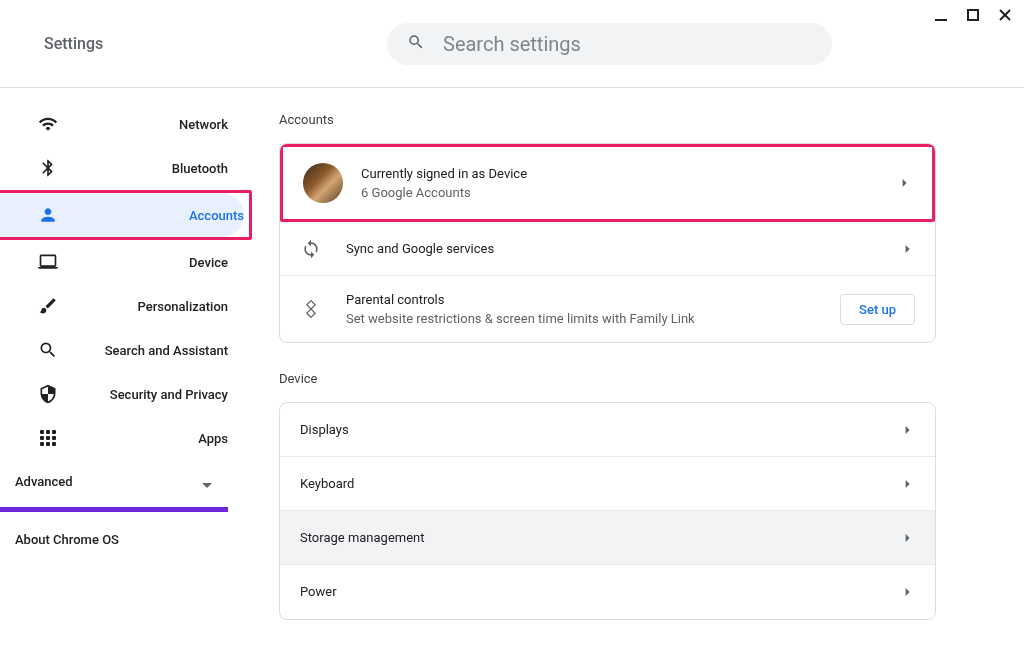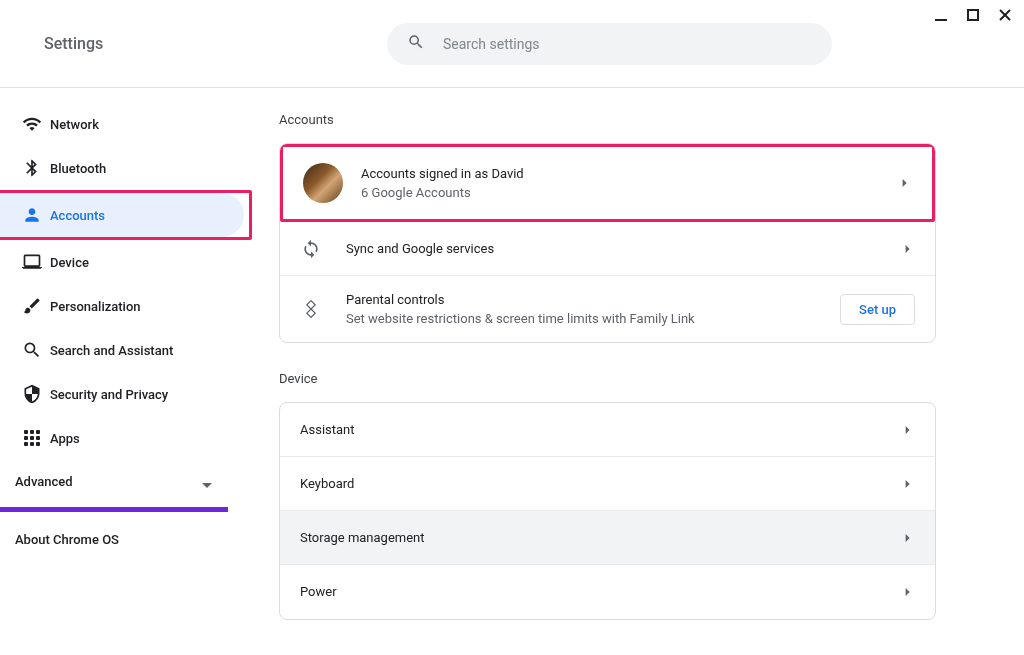--- a/index.html
+++ b/index.html
@@ -55,46 +55,47 @@
     }
     .search-icon svg {
       width: 18px;
       height: 18px;
       fill: #5f6368;
     }
     .search-input {
       border: none;
       background: transparent;
       outline: none;
-      font-size: 14px;
+      font-size: 20px;
       color: #0f766e;
       flex: 1;
     }
     .search-input::placeholder {
       color: #80868b;
     }
     .content-wrapper {
       display: flex;
       height: calc(100% - 88px);
     }
     .sidebar {
       width: 255px;
       padding-top: 14px;
       flex-shrink: 0;
     }
     .sidebar-item {
       display: flex;
       align-items: center;
       height: 44px;
-      padding-left: 22px;
+      padding-left: 38px;
       gap: 8px;
       cursor: pointer;
       border-top-right-radius: 22px;
       border-bottom-right-radius: 22px;
       width: 228px;
+      justify-content: space-between;
     }
     .sidebar-item.active {
       background: #e8f0fe;
     }
     .sidebar-item.active .sidebar-label {
       color: #1a73e8;
     }
     .sidebar-item.active svg {
       fill: #1a73e8;
     }
@@ -383,21 +384,21 @@
     </div>
   </div>
 
   <div class="main">
     <div class="section-title">Accounts</div>
     <div class="card">
       <div class="accounts-highlight-wrap">
         <div class="card-row">
           <div class="avatar"></div>
           <div class="row-text">
-            <div class="row-title">Accounts signed in as David</div>
+            <div class="row-title">Currently signed in as Device</div>
             <div class="row-subtitle">6 Google Accounts</div>
           </div>
           <span class="row-chevron">
             <svg viewBox="0 0 6 10">
                 <path d="M0 0l5 5-5 5z"></path>
               </svg>
           </span>
         </div>
       </div>
       <div class="card-row">
@@ -426,21 +427,21 @@
           <div class="row-subtitle">Set website restrictions &amp; screen time limits with Family Link</div>
         </div>
         <button class="setup-btn">Set up</button>
       </div>
     </div>
 
     <div class="section-title">Device</div>
     <div class="card">
       <div class="card-row device-row">
         <div class="row-text">
-            <div class="row-title">Assistant</div>
+            <div class="row-title">Displays</div>
           </div>
         <span class="row-chevron">
             <svg viewBox="0 0 6 10">
               <path d="M0 0l5 5-5 5z"></path>
             </svg>
           </span>
       </div>
       <div class="card-row device-row">
         <div class="row-text">
             <div class="row-title">Keyboard</div>

